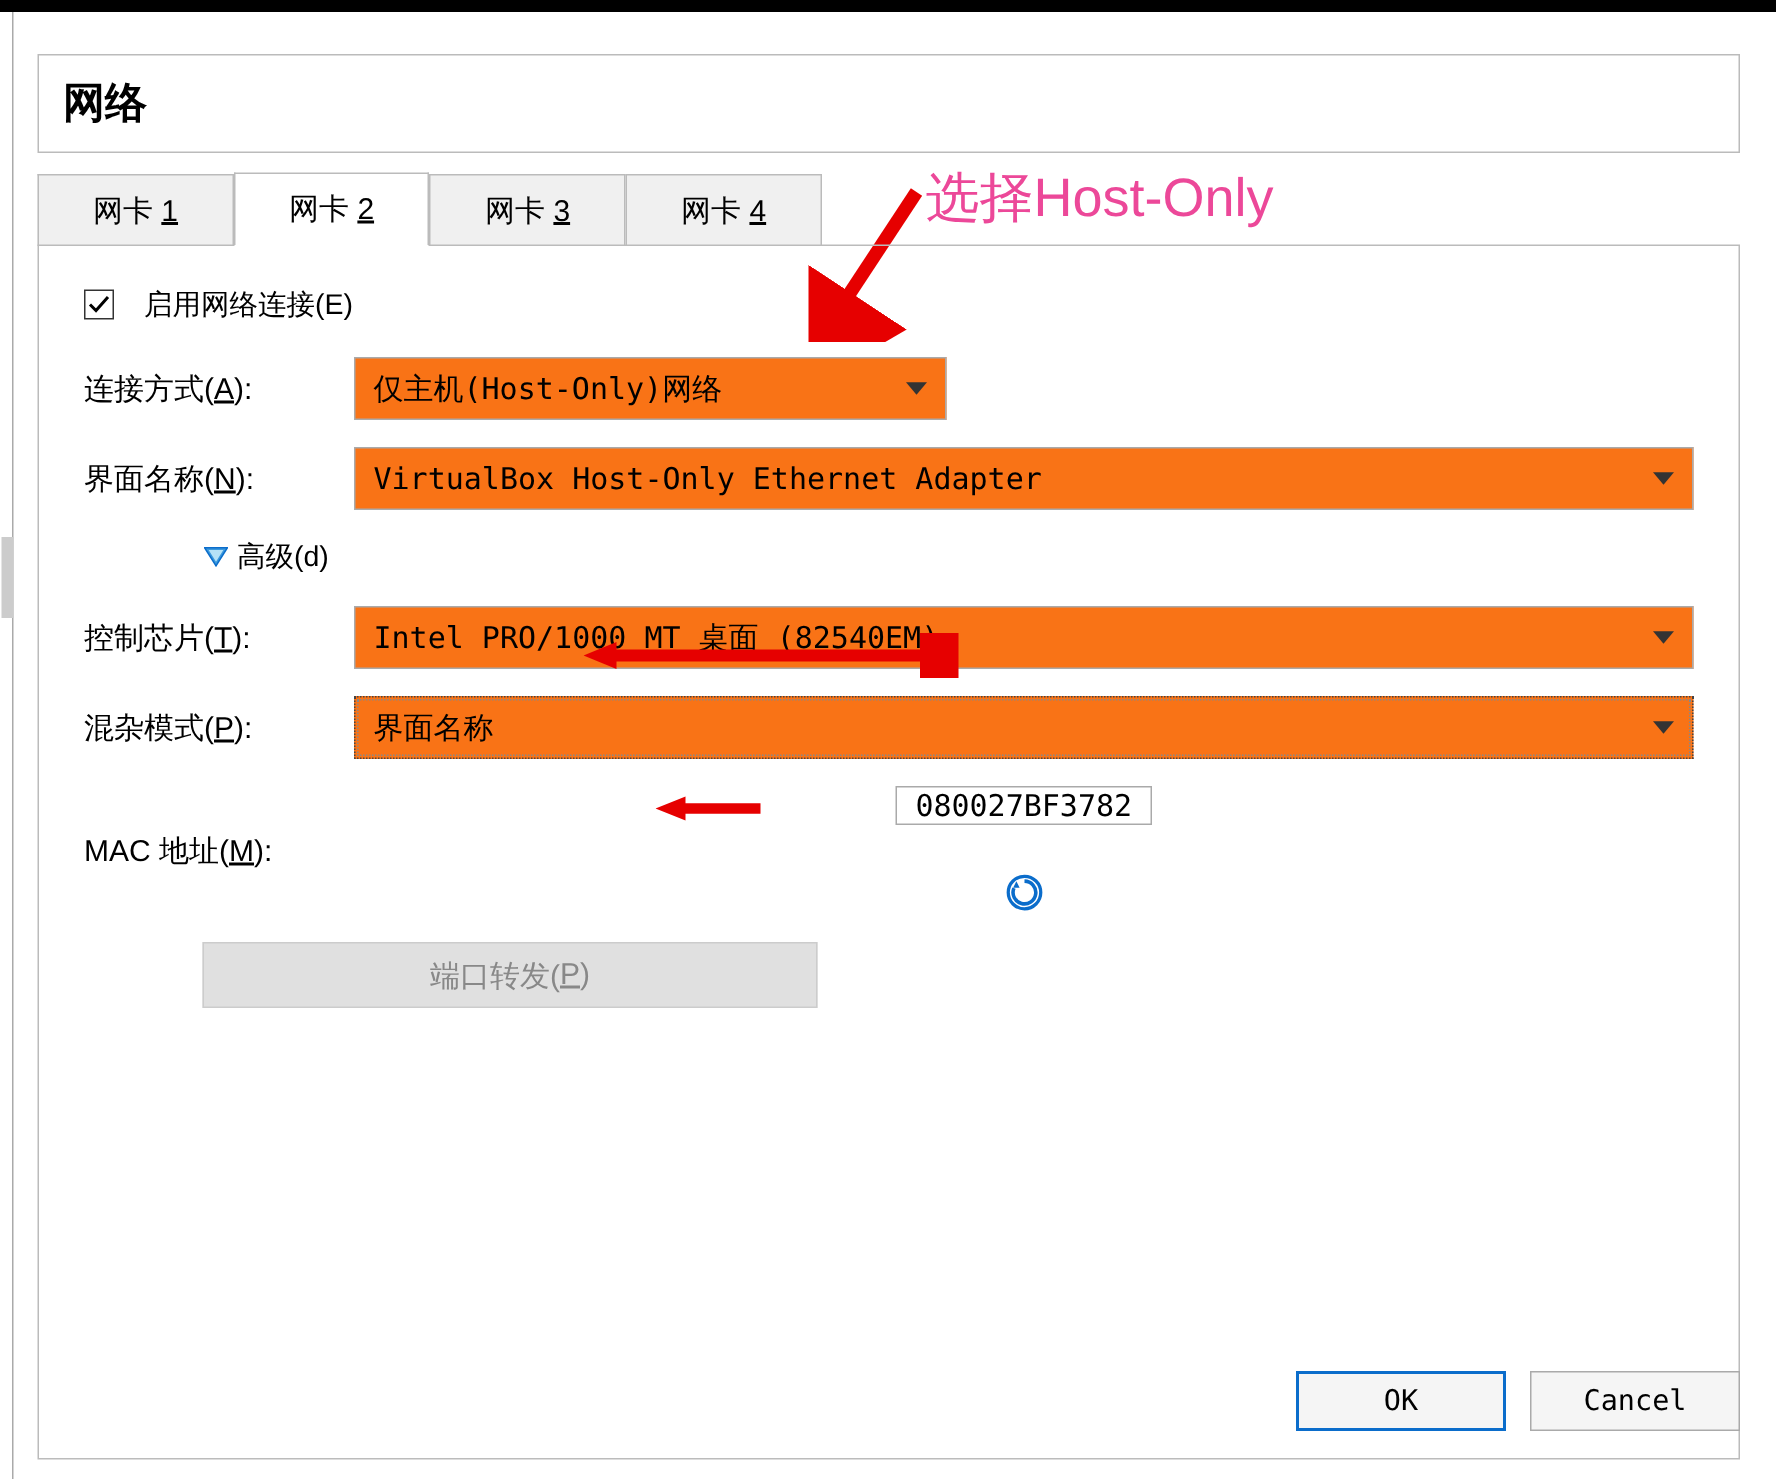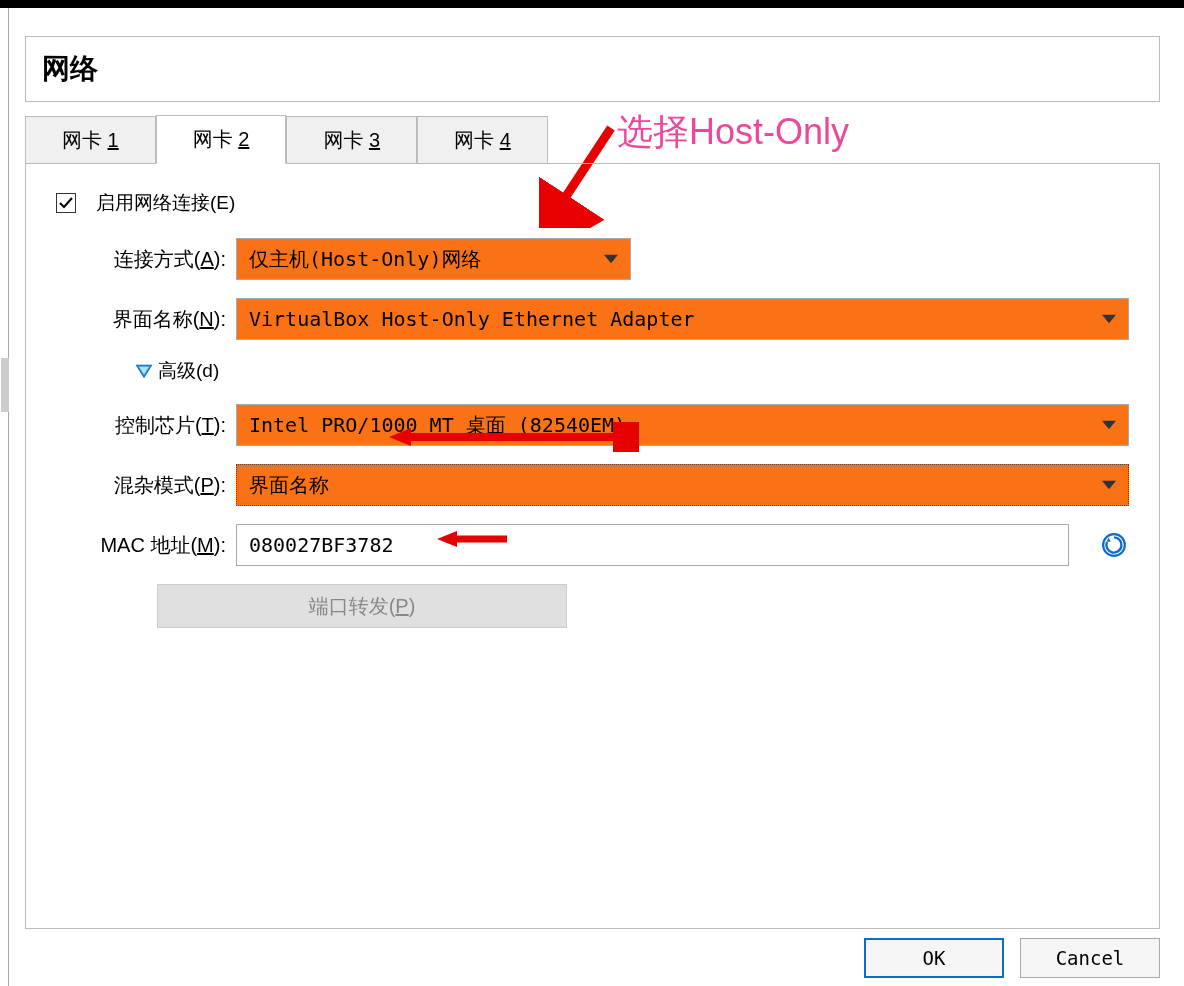--- a/index.html
+++ b/index.html
@@ -77,21 +77,21 @@
       background: #fff;
     }
     .checkbox svg { width: 16px; height: 16px; }
     .form-row {
       display: flex;
       align-items: center;
       margin-bottom: 18px;
     }
     .form-label {
       width: 180px;
-      text-align: right;
+      text-align: left;
       padding-right: 10px;
       font-size: 20px;
     }
     .form-label .underline { text-decoration: underline; }
     .dropdown {
       border: 1px solid #aaa;
       background: #f97316;
       height: 42px;
       display: flex;
       align-items: center;
@@ -123,31 +123,32 @@
       padding: 0 12px;
       font-family: "SimSun", monospace;
       font-size: 20px;
       display: flex;
       align-items: center;
     }
     .mac-row {
       display: flex;
       align-items: center;
       gap: 30px;
+      flex-direction: column;
     }
     .refresh-icon {
       width: 30px; height: 30px;
       cursor: pointer;
       display: flex;
       align-items: center;
       justify-content: center;
     }
     .refresh-icon svg { width: 26px; height: 26px; }
     .port-forward-btn {
-      margin-left: 101px;
+      margin-left: 79px;
       margin-top: 10px;
       width: 410px;
       height: 44px;
       background: #e0e0e0;
       border: 1px solid #ccc;
       display: flex;
       align-items: center;
       justify-content: center;
       color: #888;
       font-size: 20px;
@@ -182,21 +183,21 @@
       pointer-events: none;
     }
     .arrow3 {
       position: absolute;
       top: 518px;
       left: 428px;
       pointer-events: none;
     }
     .footer {
       position: absolute;
-      bottom: 8px;
+      bottom: 32px;
       right: 16px;
       display: flex;
       gap: 16px;
     }
     .btn {
       width: 140px;
       height: 40px;
       border: 1px solid #aaa;
       background: #f5f5f5;
       display: flex;

